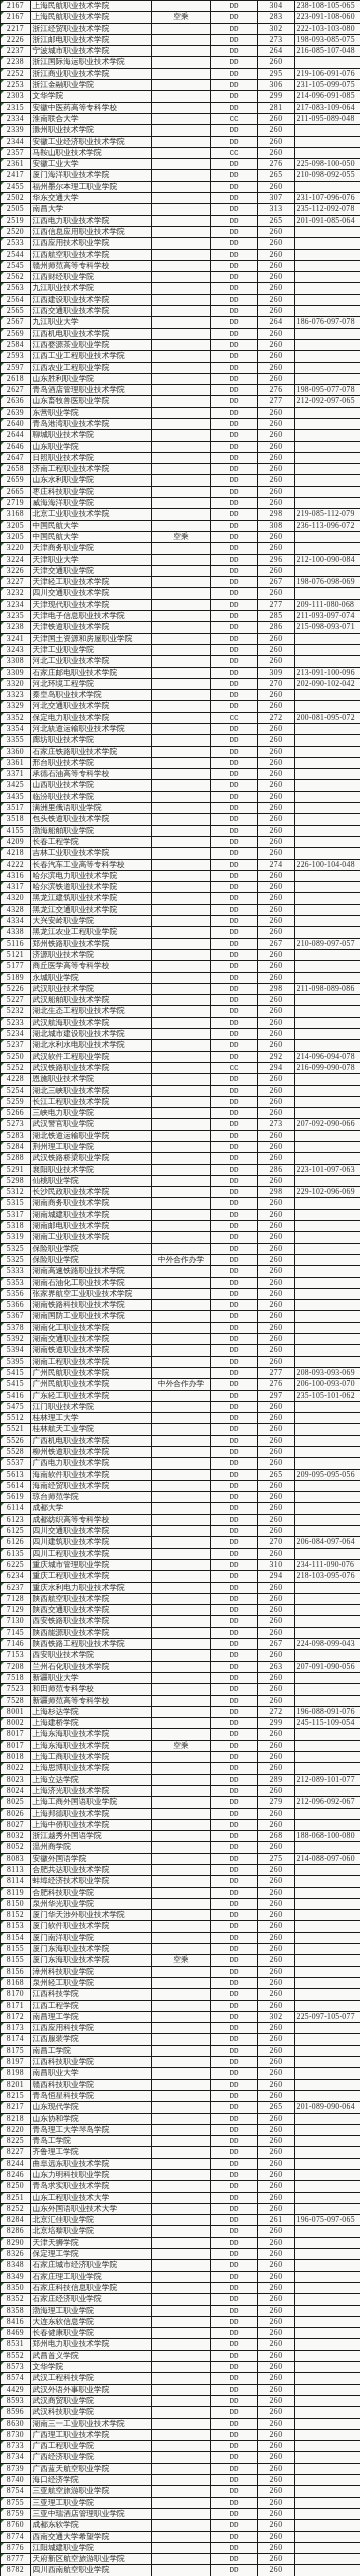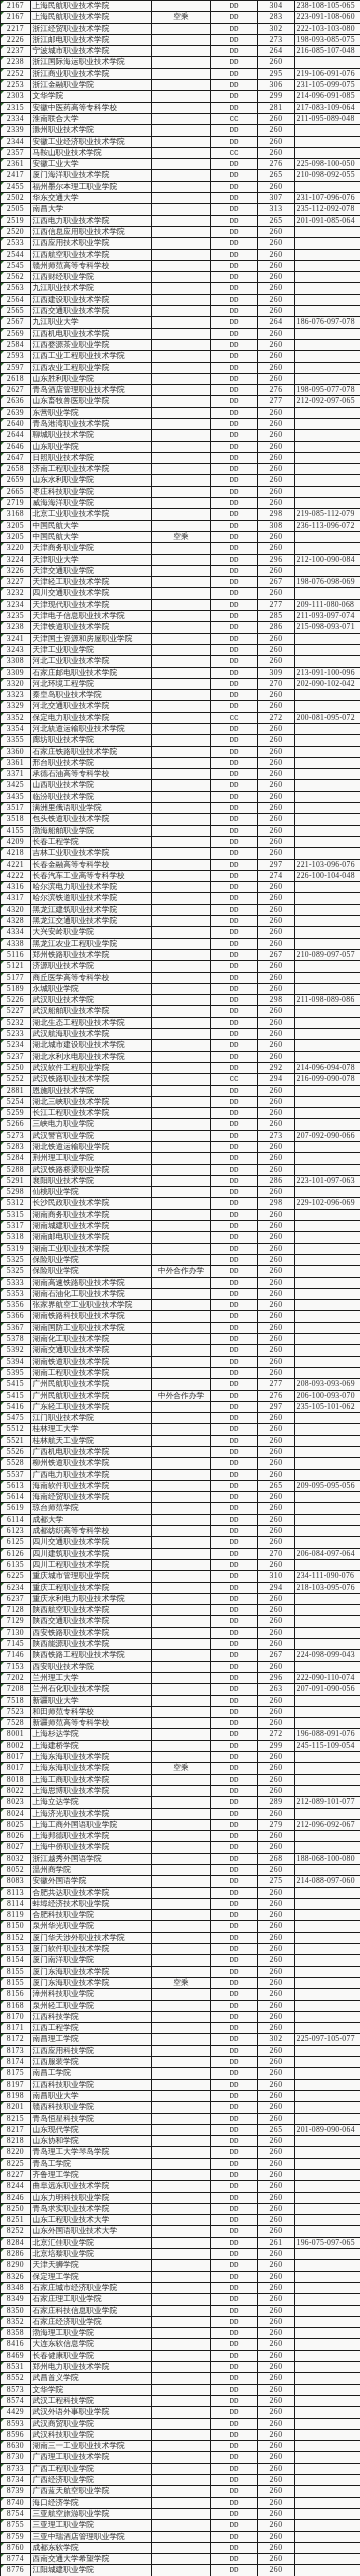--- a/index.html
+++ b/index.html
@@ -643,28 +643,20 @@
       </tr>
       <tr>
         <td class="c0"><span class="tri"></span><span>4218</span></td>
         <td class="c1"><span>吉林工业职业技术学院</span></td>
         <td class="c2"><span></span></td>
         <td class="c3"><span>DD</span></td>
         <td class="c4"><span>260</span></td>
         <td class="c5"><span></span></td>
       </tr>
       <tr>
-        <td class="c0"><span class="tri"></span><span>4221</span></td>
-        <td class="c1"><span>长春金融高等专科学校</span></td>
-        <td class="c2"><span></span></td>
-        <td class="c3"><span>DD</span></td>
-        <td class="c4"><span>297</span></td>
-        <td class="c5"><span>221-103-096-076</span></td>
-      </tr>
-      <tr>
         <td class="c0"><span class="tri"></span><span>4222</span></td>
         <td class="c1"><span>长春汽车工业高等专科学校</span></td>
         <td class="c2"><span></span></td>
         <td class="c3"><span>DD</span></td>
         <td class="c4"><span>274</span></td>
         <td class="c5"><span>226-100-104-048</span></td>
       </tr>
       <tr>
         <td class="c0"><span class="tri"></span><span>4316</span></td>
         <td class="c1"><span>哈尔滨电力职业技术学院</span></td>
@@ -803,21 +795,21 @@
       </tr>
       <tr>
         <td class="c0"><span class="tri"></span><span>5252</span></td>
         <td class="c1"><span>武汉铁路职业技术学院</span></td>
         <td class="c2"><span></span></td>
         <td class="c3"><span>CC</span></td>
         <td class="c4"><span>294</span></td>
         <td class="c5"><span>216-099-090-078</span></td>
       </tr>
       <tr>
-        <td class="c0"><span class="tri"></span><span>2881</span></td>
+        <td class="c0"><span class="tri"></span><span>4228</span></td>
         <td class="c1"><span>恩施职业技术学院</span></td>
         <td class="c2"><span></span></td>
         <td class="c3"><span>DD</span></td>
         <td class="c4"><span>260</span></td>
         <td class="c5"><span></span></td>
       </tr>
       <tr>
         <td class="c0"><span class="tri"></span><span>5254</span></td>
         <td class="c1"><span>湖北三峡职业技术学院</span></td>
         <td class="c2"><span></span></td>
@@ -1217,28 +1209,20 @@
         <td class="c4"><span>267</span></td>
         <td class="c5"><span>224-098-099-043</span></td>
       </tr>
       <tr>
         <td class="c0"><span class="tri"></span><span>7153</span></td>
         <td class="c1"><span>西安职业技术学院</span></td>
         <td class="c2"><span></span></td>
         <td class="c3"><span>DD</span></td>
         <td class="c4"><span>260</span></td>
         <td class="c5"><span></span></td>
-      </tr>
-      <tr>
-        <td class="c0"><span class="tri"></span><span>7202</span></td>
-        <td class="c1"><span>兰州理工大学</span></td>
-        <td class="c2"><span></span></td>
-        <td class="c3"><span>DD</span></td>
-        <td class="c4"><span>296</span></td>
-        <td class="c5"><span>222-090-110-074</span></td>
       </tr>
       <tr>
         <td class="c0"><span class="tri"></span><span>7208</span></td>
         <td class="c1"><span>兰州石化职业技术学院</span></td>
         <td class="c2"><span></span></td>
         <td class="c3"><span>DD</span></td>
         <td class="c4"><span>263</span></td>
         <td class="c5"><span>207-091-090-056</span></td>
       </tr>
       <tr>

